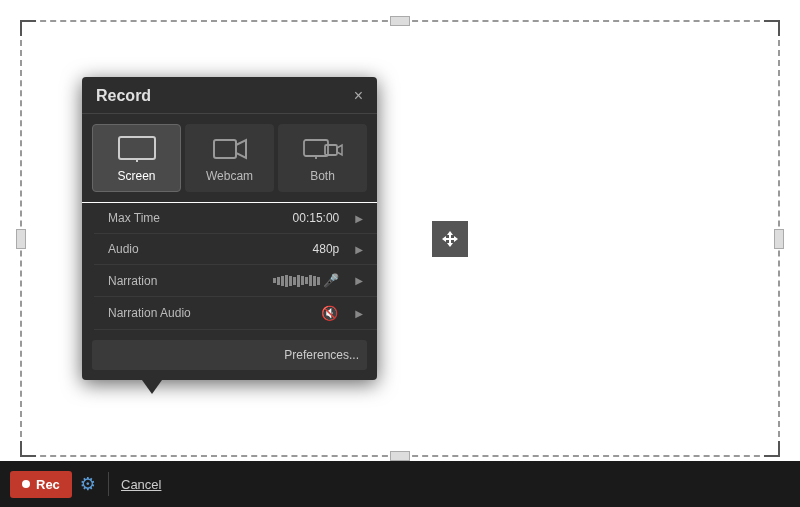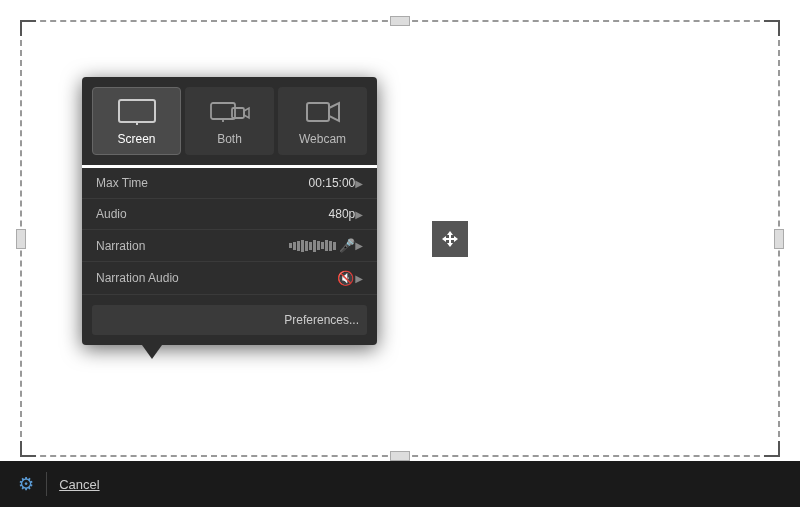--- a/index.html
+++ b/index.html
@@ -102,21 +102,21 @@
       background: none;
       border: none;
       padding: 0;
     }
 
     
     .source-selector {
       display: flex;
       padding: 10px;
       gap: 4px;
-      border-bottom: 3px solid #ffffff;
+      border-bottom: 1px solid #ffffff;
     }
 
     .source-item {
       flex: 1;
       display: flex;
       flex-direction: column;
       align-items: center;
       justify-content: center;
       padding: 10px 5px 8px;
       border-radius: 4px;
@@ -140,36 +140,37 @@
       color: #fff;
     }
 
     
     .settings-row {
       display: flex;
       align-items: center;
       padding: 8px 14px;
       border-bottom: 1px solid #3a3a3a;
       cursor: pointer;
+      margin-left: 12px;
     }
 
     .row-label {
       flex: 0 0 110px;
       color: #bbb;
       font-size: 12px;
     }
     .row-value {
       flex: 1;
       text-align: right;
       color: #ddd;
       font-size: 12px;
       display: flex;
       align-items: center;
       justify-content: flex-end;
-      gap: 0;
+      gap: 16px;
     }
     .row-arrow {
       color: #888;
       font-size: 10px;
     }
 
     
     .narration-bar {
       display: flex;
       align-items: center;
@@ -305,56 +306,60 @@
   <div class="handle handle-bottom"></div>
 
   <div class="move-icon">
     <svg width="20" height="20" viewBox="0 0 20 20" fill="white">
       <polygon points="10,2 13,6 11,6 11,9 14,9 14,7 18,10 14,13 14,11 11,11 11,14 13,14 10,18 7,14 9,14 9,11 6,11 6,13 2,10 6,7 6,9 9,9 9,6 7,6"></polygon>
     </svg>
   </div>
 
   <div class="record-dialog">
 
+    <div class="dialog-titlebar">
+      <span class="dialog-title">Record</span>
+      <button class="close-btn">×</button>
+    </div>
 
     <div class="source-selector">
 
       <div class="source-item active">
         <div class="source-icon">
           <svg width="40" height="28" viewBox="0 0 40 28" fill="none" stroke="#ccc" stroke-width="2">
             <rect x="2" y="2" width="36" height="22" rx="2"></rect>
             <line x1="15" y1="24" x2="25" y2="24"></line>
             <line x1="20" y1="24" x2="20" y2="27"></line>
           </svg>
         </div>
         <span class="source-label">Screen</span>
       </div>
 
       <div class="source-item">
         <div class="source-icon">
-          <svg width="40" height="28" viewBox="0 0 40 28" fill="none" stroke="#999" stroke-width="1.8">
-            <rect x="1" y="5" width="24" height="16" rx="2"></rect>
-            <line x1="10" y1="21" x2="16" y2="21"></line>
-            <line x1="13" y1="21" x2="13" y2="24"></line>
-
-            <rect x="22" y="10" width="12" height="10" rx="1.5"></rect>
-            <polygon points="34,13 39,10 39,20 34,17" fill="none" stroke="#999" stroke-width="1.5"></polygon>
-          </svg>
-        </div>
-        <span class="source-label">Both</span>
-      </div>
-
-      <div class="source-item">
-        <div class="source-icon">
           <svg width="40" height="28" viewBox="0 0 40 28" fill="none" stroke="#999" stroke-width="2">
             <rect x="4" y="5" width="22" height="18" rx="2"></rect>
             <polygon points="26,10 36,5 36,23 26,18" fill="none" stroke="#999" stroke-width="2"></polygon>
           </svg>
         </div>
         <span class="source-label">Webcam</span>
+      </div>
+
+      <div class="source-item">
+        <div class="source-icon">
+          <svg width="40" height="28" viewBox="0 0 40 28" fill="none" stroke="#999" stroke-width="1.8">
+            <rect x="1" y="5" width="24" height="16" rx="2"></rect>
+            <line x1="10" y1="21" x2="16" y2="21"></line>
+            <line x1="13" y1="21" x2="13" y2="24"></line>
+
+            <rect x="22" y="10" width="12" height="10" rx="1.5"></rect>
+            <polygon points="34,13 39,10 39,20 34,17" fill="none" stroke="#999" stroke-width="1.5"></polygon>
+          </svg>
+        </div>
+        <span class="source-label">Both</span>
       </div>
     </div>
 
     <div class="settings-row">
       <span class="row-label">Max Time</span>
       <div class="row-value">
         <span>00:15:00</span>
         <span class="row-arrow">▶</span>
       </div>
     </div>
@@ -399,16 +404,20 @@
       </div>
     </div>
 
     <button class="preferences-btn">Preferences...</button>
 
     <div class="dialog-tail"></div>
   </div>
 </div>
 
 <div class="bottom-toolbar">
+  <button class="rec-btn">
+    <span class="rec-dot"></span>
+    <span>Rec</span>
+  </button>
   <button class="settings-btn">⚙</button>
   <div class="separator"></div>
   <button class="cancel-btn">Cancel</button>
 </div>
 
 </body></html>

